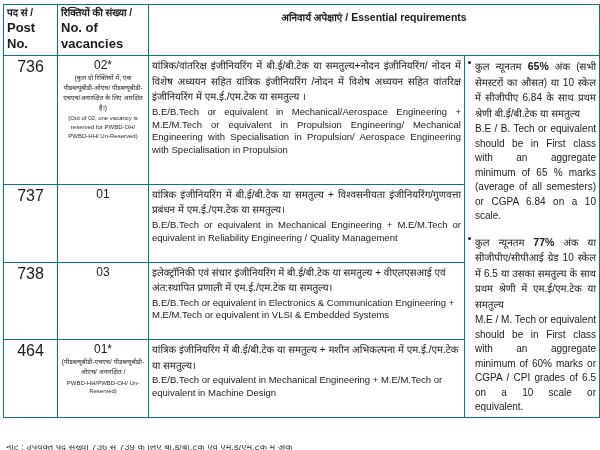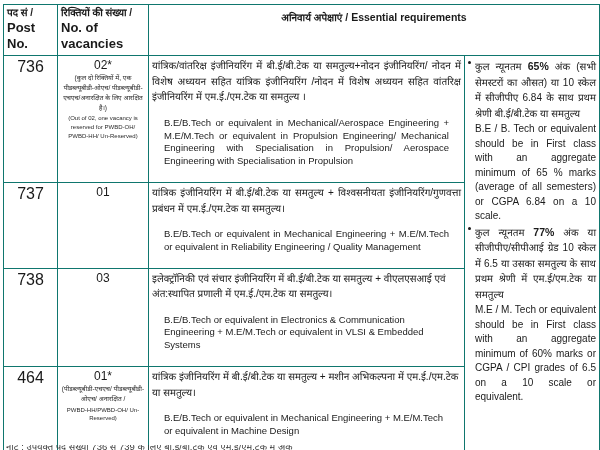--- a/index.html
+++ b/index.html
@@ -117,38 +117,39 @@
   .req-hi {
     font-size: 10px;
     line-height: 1.55;
     text-align: justify;
     margin: 0 0 1px 0;
   }
   .req-en {
     font-size: 9.5px;
     line-height: 1.35;
     text-align: justify;
-    margin: 12px;
+    margin: 0;
   }
   td.req.plain .req-en { text-align: left; }
   td.req.plain .req-hi { text-align: left; }
 
   
   td.ess {
     padding: 3px 4px 3px 3px;
     vertical-align: top;
   }
   ul.ess-list {
     list-style: none;
     margin: 0;
     padding: 0;
   }
   ul.ess-list > li {
     position: relative;
     padding-left: 7px;
+    margin-bottom: 10px;
   }
   ul.ess-list > li:last-child { margin-bottom: 0; }
   ul.ess-list > li .bullet {
     position: absolute;
     left: 0;
     top: 3px;
     width: 3px;
     height: 3px;
     background: #1a1a1a;
     border-radius: 50%;

